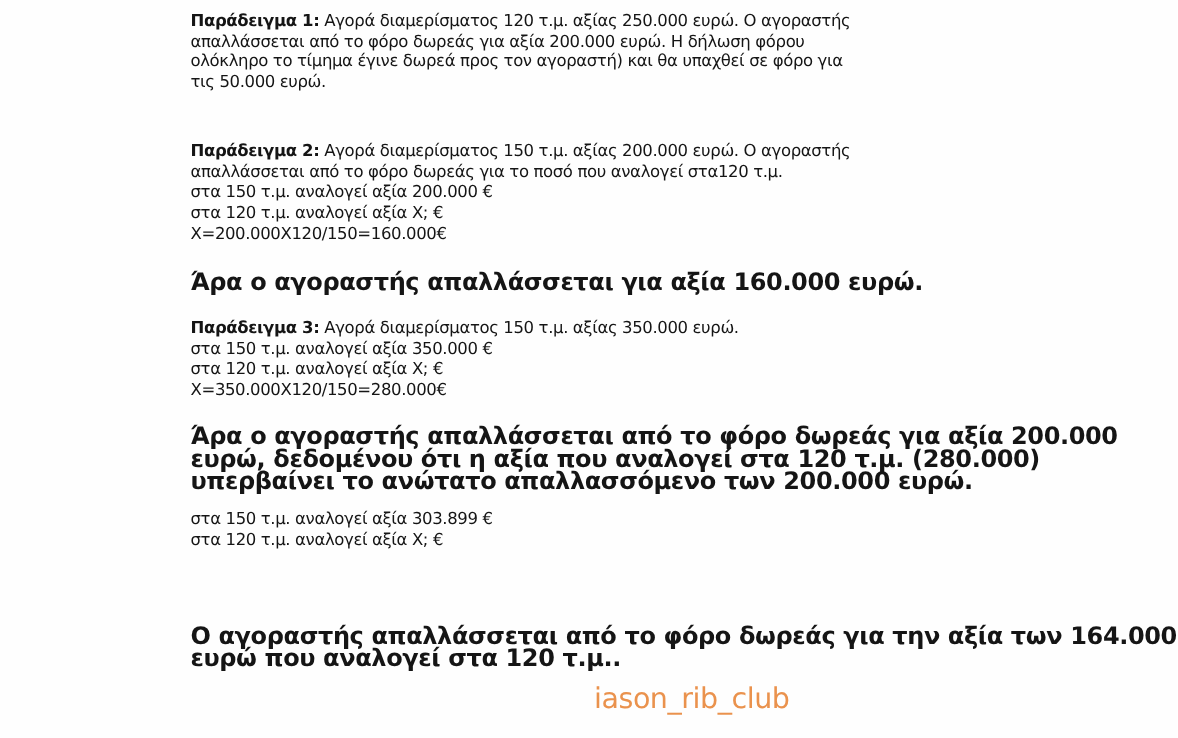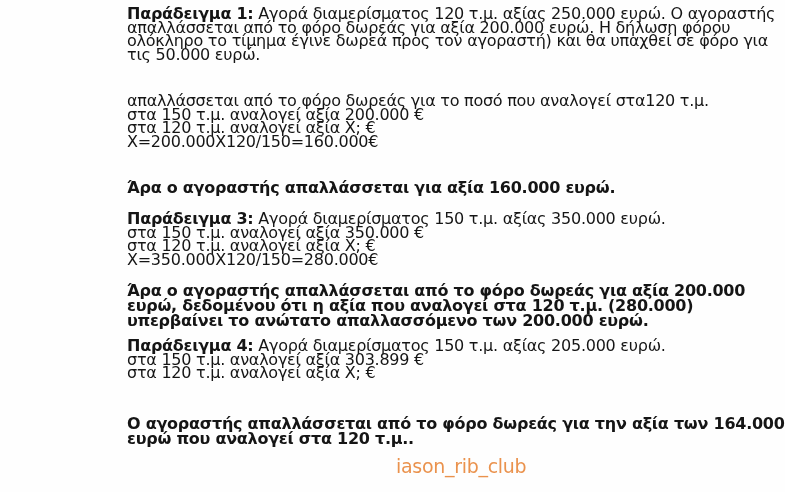--- a/index.html
+++ b/index.html
@@ -15,21 +15,21 @@
     overflow: hidden;
     font-family: "DejaVu Sans", "Liberation Sans", sans-serif;
     color: #151515;
   }
   .block {
     position: absolute;
     left: 127px;
     width: 545px;
   }
   .block.example {
-    font-size: 16px;
+    font-size: 11px;
     line-height: 13.7px;
     letter-spacing: -0.25px;
   }
   .block.emphasis {
     font-size: 16px;
     line-height: 14.8px;
     font-weight: 700;
     letter-spacing: -0.25px;
   }
   .line {
@@ -57,20 +57,21 @@
 <div class="page">
 
   <div class="block example" style="top:7px">
     <div class="line"><b class="lbl">Παράδειγμα 1:</b> <span>Αγορά διαμερίσματος 120 τ.μ. αξίας 250.000 ευρώ. Ο αγοραστής</span></div>
     <div class="line">απαλλάσσεται από το φόρο δωρεάς για αξία 200.000 ευρώ. Η δήλωση φόρου</div>
     <div class="line">ολόκληρο το τίμημα έγινε δωρεά προς τον αγοραστή) και θα υπαχθεί σε φόρο για</div>
     <div class="line">τις 50.000 ευρώ.</div>
   </div>
 
   <div class="block example" style="top:94px">
+    <div class="line"><b class="lbl">Παράδειγμα 2:</b> <span>Αγορά διαμερίσματος 150 τ.μ. αξίας 200.000 ευρώ. Ο αγοραστής</span></div>
     <div class="line">απαλλάσσεται από το φόρο δωρεάς για το ποσό που αναλογεί στα120 τ.μ.</div>
     <div class="line">στα 150 τ.μ. αναλογεί αξία 200.000 €</div>
     <div class="line">στα 120 τ.μ. αναλογεί αξία Χ; €</div>
     <div class="line">Χ=200.000Χ120/150=160.000€</div>
   </div>
 
   <div class="block emphasis" style="top:181px">
     <div class="line">Άρα ο αγοραστής απαλλάσσεται για αξία 160.000 ευρώ.</div>
   </div>
 
@@ -81,21 +82,20 @@
     <div class="line">Χ=350.000Χ120/150=280.000€</div>
   </div>
 
   <div class="block emphasis" style="top:284px">
     <div class="line">Άρα ο αγοραστής απαλλάσσεται από το φόρο δωρεάς για αξία 200.000</div>
     <div class="line">ευρώ, δεδομένου ότι η αξία που αναλογεί στα 120 τ.μ. (280.000)</div>
     <div class="line">υπερβαίνει το ανώτατο απαλλασσόμενο των 200.000 ευρώ.</div>
   </div>
 
   <div class="block example" style="top:339px">
-    <div class="line"><b class="lbl">Παράδειγμα 4:</b> <span>Αγορά διαμερίσματος 150 τ.μ. αξίας 205.000 ευρώ.</span></div>
     <div class="line">στα 150 τ.μ. αναλογεί αξία 303.899 €</div>
     <div class="line">στα 120 τ.μ. αναλογεί αξία Χ; €</div>
   </div>
 
   <div class="block emphasis" style="top:417px">
     <div class="line">Ο αγοραστής απαλλάσσεται από το φόρο δωρεάς για την αξία των 164.000</div>
     <div class="line">ευρώ που αναλογεί στα 120 τ.μ..</div>
   </div>
 
 

